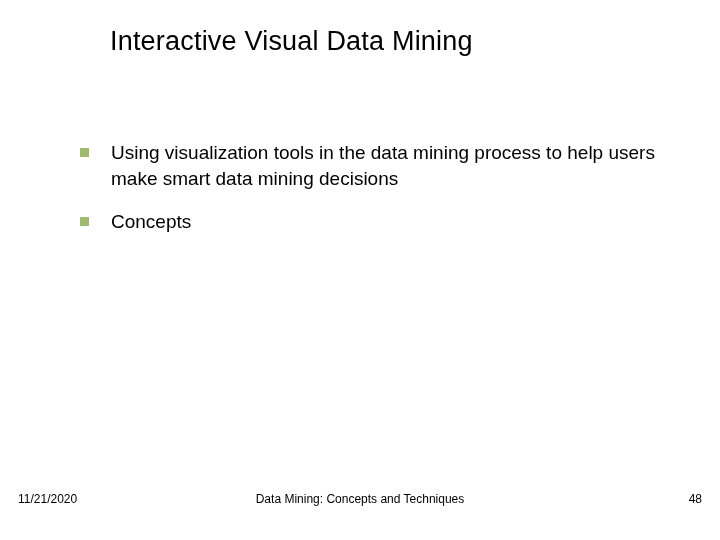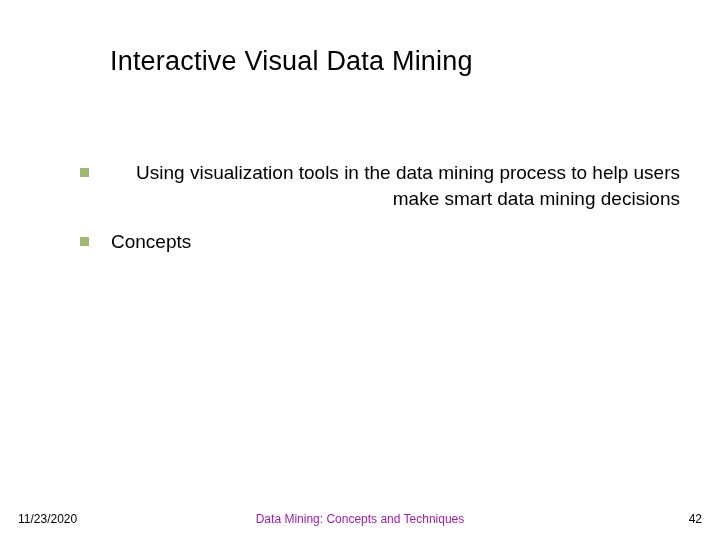--- a/index.html
+++ b/index.html
@@ -11,36 +11,34 @@
     font-family: Verdana, Geneva, sans-serif;
     color: #000;
     position: relative;
     overflow: hidden;
   }
   .slide {
     width: 720px;
     height: 520px;
     position: relative;
     box-sizing: border-box;
-    margin-top: 20px;
   }
   .title {
     position: absolute;
     top: 26px;
     left: 110px;
     font-size: 27px;
     font-weight: 400;
     letter-spacing: 0.2px;
   }
   .body {
     position: absolute;
     top: 140px;
     left: 80px;
     right: 40px;
-    text-align: right;
   }
   .lvl1 {
     display: flex;
     align-items: flex-start;
     margin-bottom: 18px;
     font-size: 19px;
     line-height: 1.35;
   }
   .lvl1 .bullet {
     flex: 0 0 auto;
@@ -76,21 +74,21 @@
     font-size: 12px;
     color: #000;
   }
   .footer-center {
     position: absolute;
     bottom: 14px;
     left: 0;
     right: 0;
     text-align: center;
     font-size: 12px;
-    color: #a21caf;
+    color: #000000;
   }
   .footer-right {
     position: absolute;
     bottom: 14px;
     right: 18px;
     font-size: 12px;
     color: #000;
   }
 </style>
 </head>
@@ -113,17 +111,17 @@
     </div>
 
     <div class="lvl2-group">
 
 
 
     </div>
 
   </div>
 
-  <div class="footer-left">11/23/2020</div>
+  <div class="footer-left">11/21/2020</div>
   <div class="footer-center">Data Mining: Concepts and Techniques</div>
-  <div class="footer-right">42</div>
+  <div class="footer-right">48</div>
 
 </div>
 
 </body></html>

